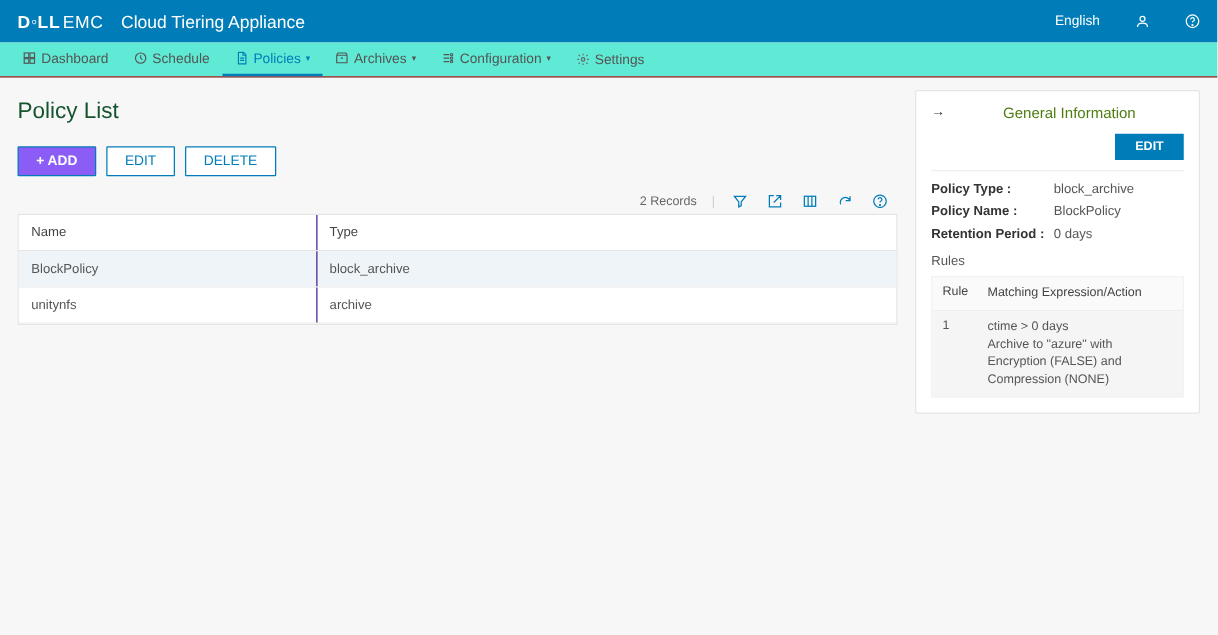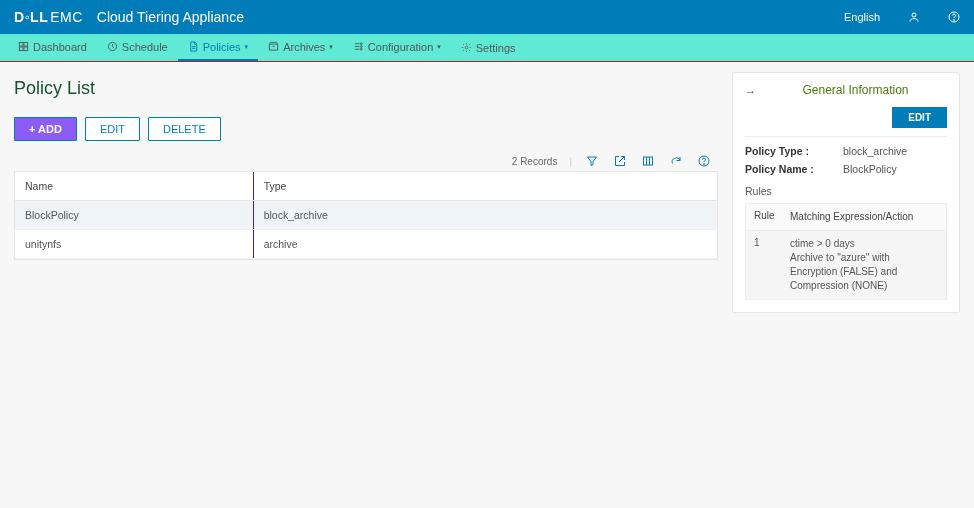--- a/index.html
+++ b/index.html
@@ -210,20 +210,24 @@
       <button class="btn-small">EDIT</button>
     </div>
     <div class="field">
       <span class="lab">Policy Type :</span>
       <span class="val">block_archive</span>
     </div>
     <div class="field">
       <span class="lab">Policy Name :</span>
       <span class="val">BlockPolicy</span>
     </div>
+    <div class="field">
+      <span class="lab">Retention Period :</span>
+      <span class="val">0 days</span>
+    </div>
     <div class="sect">Rules</div>
     <div class="rules">
       <div class="rules-head">
         <div class="rc1">Rule</div>
         <div class="rc2">Matching Expression/Action</div>
       </div>
       <div id="rules-body">
           <div class="rules-body">
             <div class="rc1">1</div>
             <div class="rc2">ctime &gt; 0 days<br>Archive to "azure" with Encryption (FALSE) and Compression (NONE)</div>

